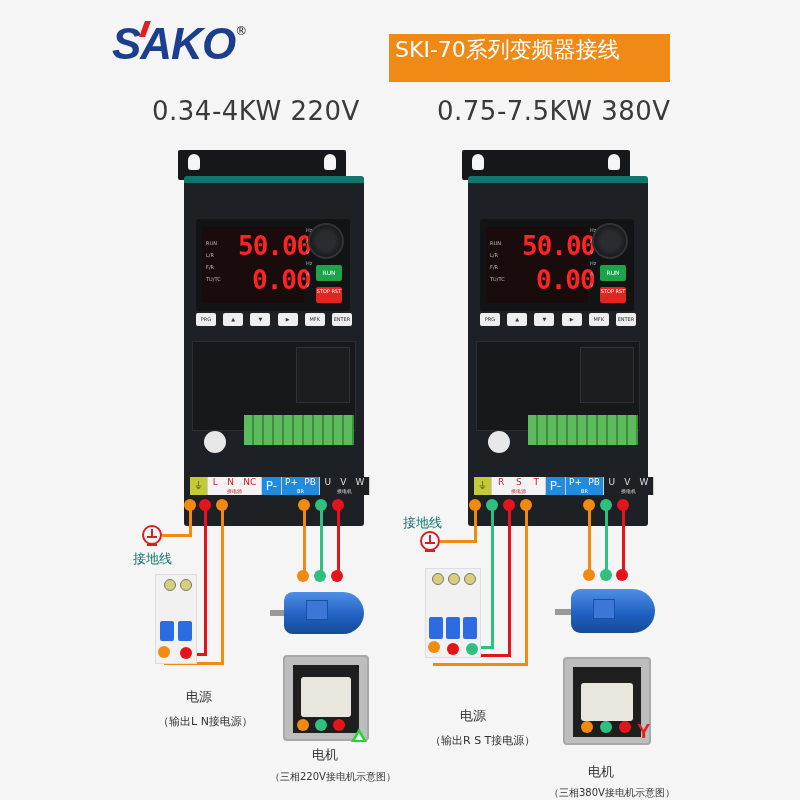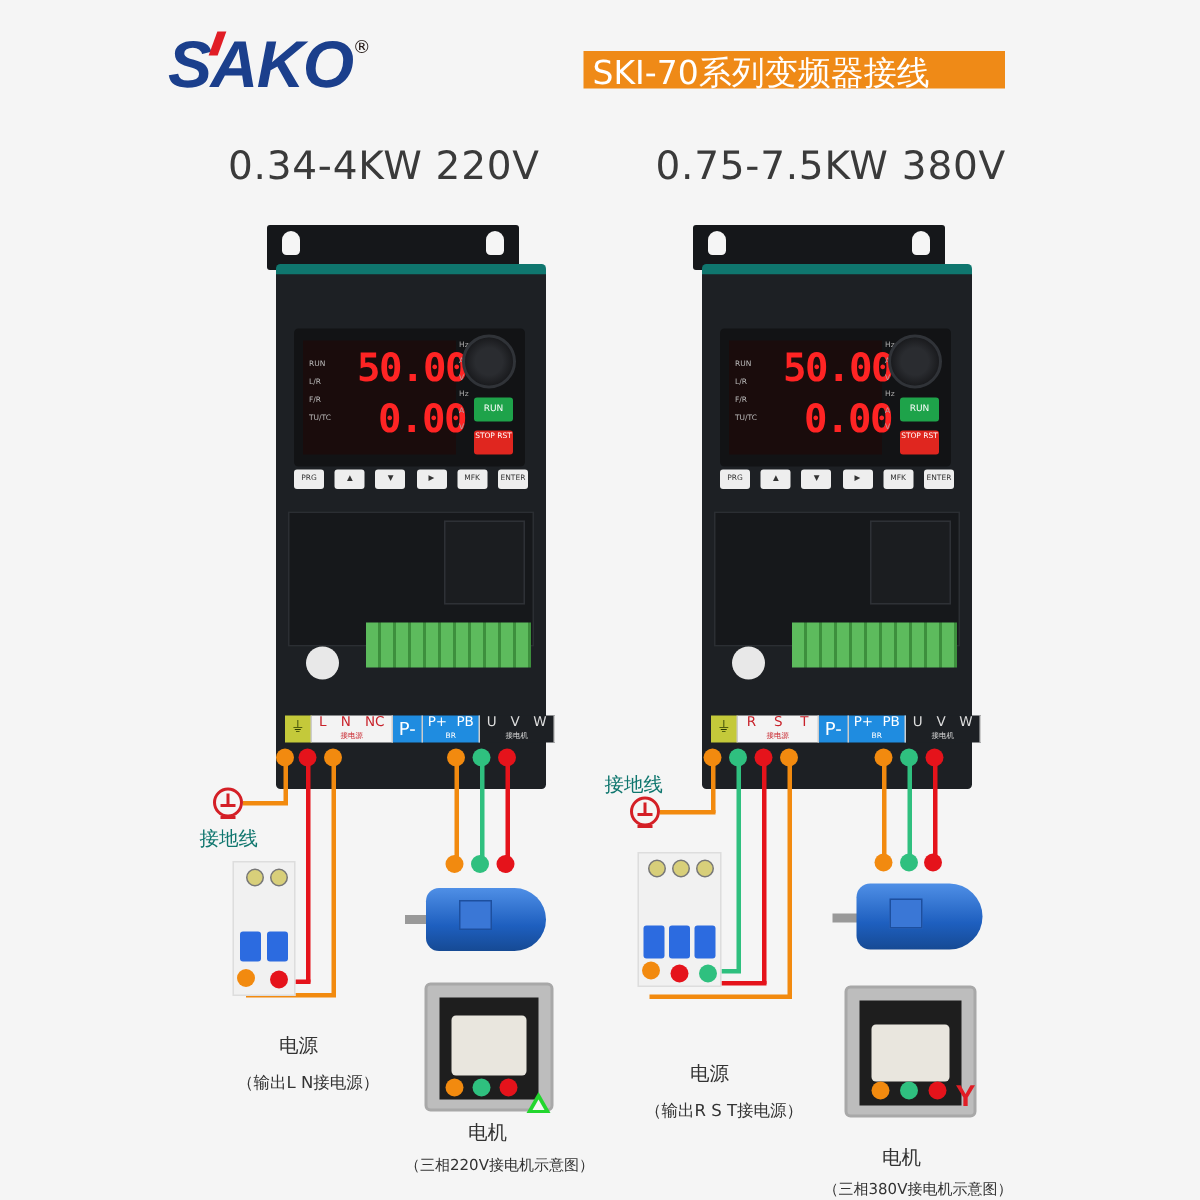--- a/index.html
+++ b/index.html
@@ -3,21 +3,21 @@
 <meta charset="utf-8">
 <style>
   * { box-sizing: border-box; margin: 0; padding: 0; }
   body { width: 800px; height: 800px; background: #f5f5f5; position: relative; overflow: hidden; font-family: "DejaVu Sans", "Liberation Sans", sans-serif; }
   .abs { position: absolute; }
   .logo { left: 112px; top: 20px; height: 48px; display: flex; align-items: center; }
   .logo-en { font-family: "Liberation Sans", sans-serif; font-weight: bold; font-style: italic; font-size: 44px; color: #1b3f8c; letter-spacing: -1px; position: relative; }
   .logo-tick { position: absolute; left: 30px; top: 2px; width: 6px; height: 16px; background: #e11d25; transform: skewX(-20deg); }
   .logo-cn { font-family: "DejaVu Sans", sans-serif; font-weight: bold; font-size: 38px; color: #231815; margin-left: 12px; letter-spacing: 2px; }
   .logo-reg { font-size: 12px; color: #231815; align-self: flex-start; margin-top: 4px; }
-  .title-banner { left: 389px; top: 34px; width: 281px; height: 25px; background: #ef8a17; color: #fff; font-size: 22px; line-height: 32px; padding-left: 6px; white-space: nowrap; }
+  .title-banner { left: 389px; top: 34px; width: 281px; height: 48px; background: #ef8a17; color: #fff; font-size: 22px; line-height: 32px; padding-left: 6px; white-space: nowrap; }
   .spec { top: 96px; font-size: 26px; color: #3a3a3a; font-family: "DejaVu Sans", sans-serif; letter-spacing: 0.5px; }
   .inverter { top: 150px; width: 180px; height: 376px; }
   .inv-ear { position: absolute; top: 0; left: 6px; width: 168px; height: 30px; background: #15171a; border-radius: 2px; }
   .inv-ear::before, .inv-ear::after { content: ""; position: absolute; top: 4px; width: 12px; height: 16px; background: #f5f5f5; border-radius: 6px 6px 3px 3px; }
   .inv-ear::before { left: 10px; } .inv-ear::after { right: 10px; }
   .inv-body { position: absolute; top: 26px; left: 12px; width: 180px; height: 350px; background: #1d2024; border-radius: 3px; border-top: 7px solid #0f766e; }
   .panel { position: absolute; top: 36px; left: 12px; width: 154px; height: 92px; background: #121315; border-radius: 3px; }
   .display { position: absolute; top: 8px; left: 6px; width: 102px; height: 76px; background: #1a0c0c; }
   .leds { position: absolute; left: 4px; top: 10px; font-size: 5px; color: #bbb; line-height: 12px; }
   .seg { position: absolute; font-family: "DejaVu Sans Mono", monospace; font-weight: bold; color: #ff2424; font-size: 26px; letter-spacing: -1px; }

